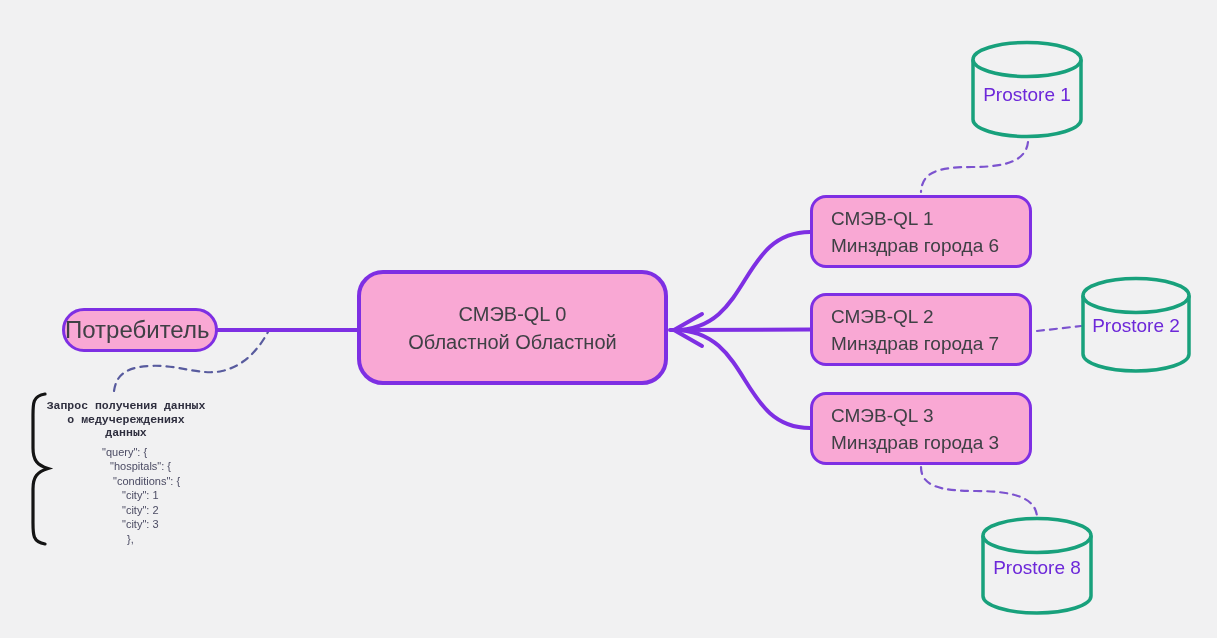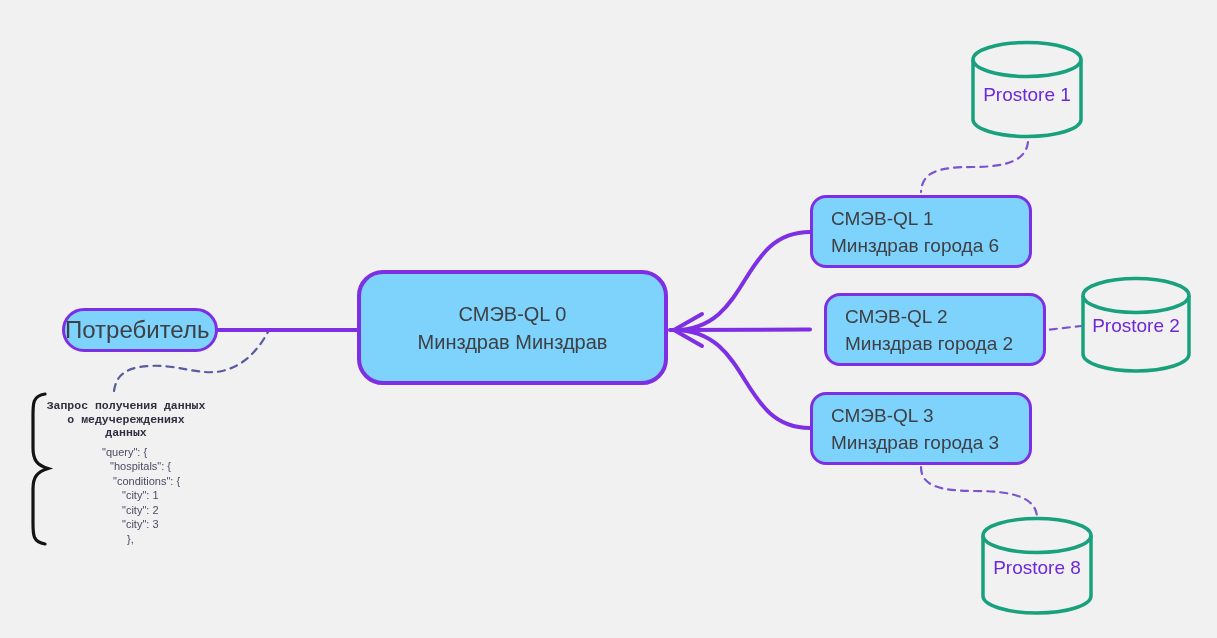--- a/index.html
+++ b/index.html
@@ -7,21 +7,21 @@
     position:relative;
     width:1217px;height:638px;
     background:#f1f1f2;
     font-family:"Liberation Sans", sans-serif;
     overflow:hidden;
   }
   svg.wires{position:absolute;left:0;top:0;z-index:1;}
   .node{
     position:absolute;z-index:2;
     box-sizing:border-box;
-    background:#7dd3fc;
+    background:#f9a8d4;
     border:3px solid #7e2fe3;
     color:#3f4045;
     display:flex;flex-direction:column;justify-content:center;
   }
   .consumer{
     left:62px;top:308px;width:156px;height:44px;
     border-radius:22px;
     align-items:flex-start;
     font-size:24px;
   }
@@ -31,21 +31,21 @@
     align-items:center;
     font-size:20px;line-height:28px;text-align:right;
   }
   .service{
     left:810px;width:222px;height:73px;
     border-radius:16px;border-width:3px;
     padding-left:18px;
     font-size:19px;line-height:27px;
   }
   .service.s1{top:195px;}
-  .service.s2{top:293px;margin-left:14px;}
+  .service.s2{top:293px;}
   .service.s3{top:392px;}
   .db-label{
     position:absolute;z-index:2;
     width:130px;text-align:center;
     font-size:19px;color:#6d28d9;
   }
   .db1{left:962px;top:84px;}
   .db2{left:1071px;top:315px;}
   .db3{left:972px;top:557px;}
   .annotation{
@@ -105,30 +105,30 @@
 
     <path d="M 45,394 C 32,396 33,404 33,419 L 33,448 C 33,460 37,465 48,468.5 C 37,472 33,477 33,489 L 33,519 C 33,534 32,542 45,544" fill="none" stroke="#141414" stroke-width="3.2" stroke-linecap="round"></path>
   </svg>
 
   <div class="node consumer">
     <span>Потребитель</span>
   </div>
 
   <div class="node central">
     <span>СМЭВ-QL 0</span>
-    <span>Минздрав Минздрав</span>
+    <span>Областной Областной</span>
   </div>
 
   <div class="node service s1">
     <span>СМЭВ-QL 1</span>
     <span>Минздрав города 6</span>
   </div>
   <div class="node service s2">
     <span>СМЭВ-QL 2</span>
-    <span>Минздрав города 2</span>
+    <span>Минздрав города 7</span>
   </div>
   <div class="node service s3">
     <span>СМЭВ-QL 3</span>
     <span>Минздрав города 3</span>
   </div>
 
   <div class="db-label db1">Prostore 1</div>
   <div class="db-label db2">Prostore 2</div>
   <div class="db-label db3">Prostore 8</div>
 

